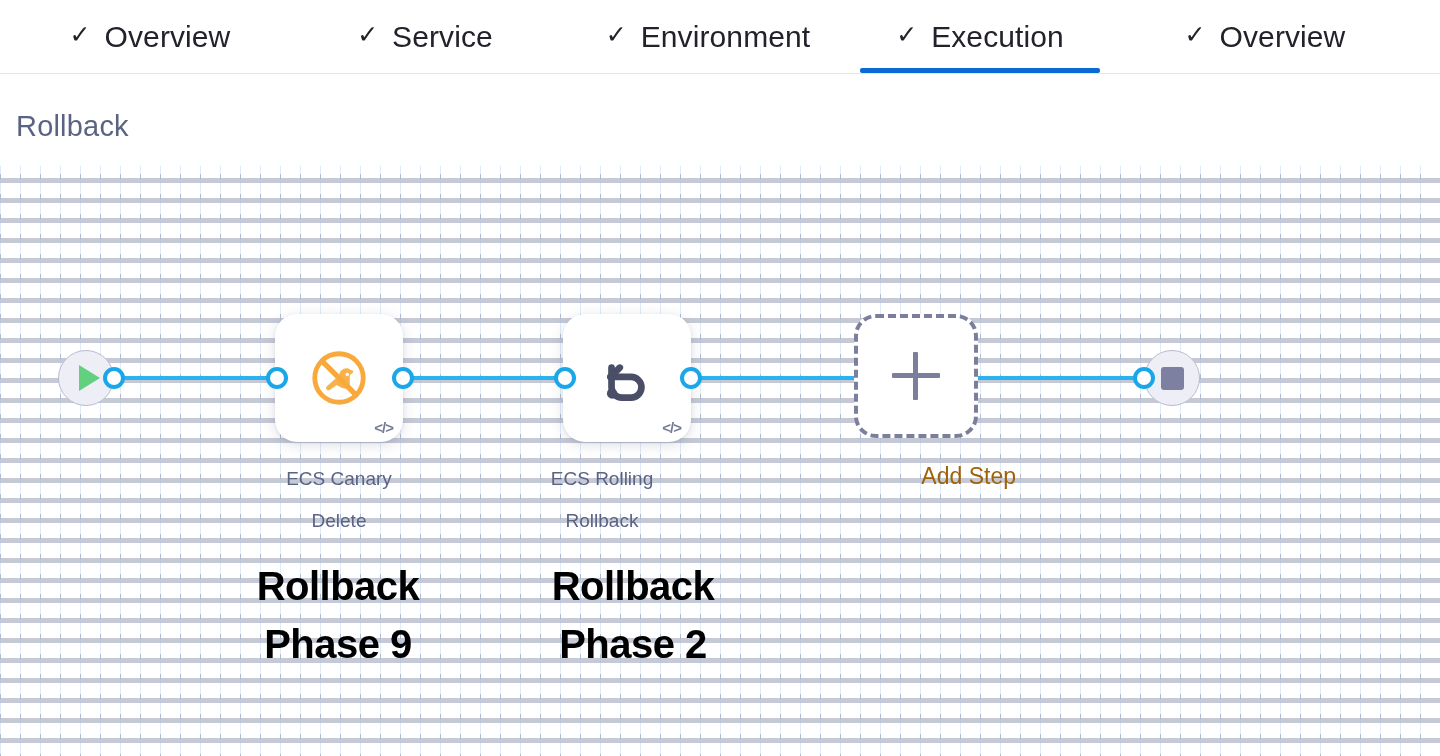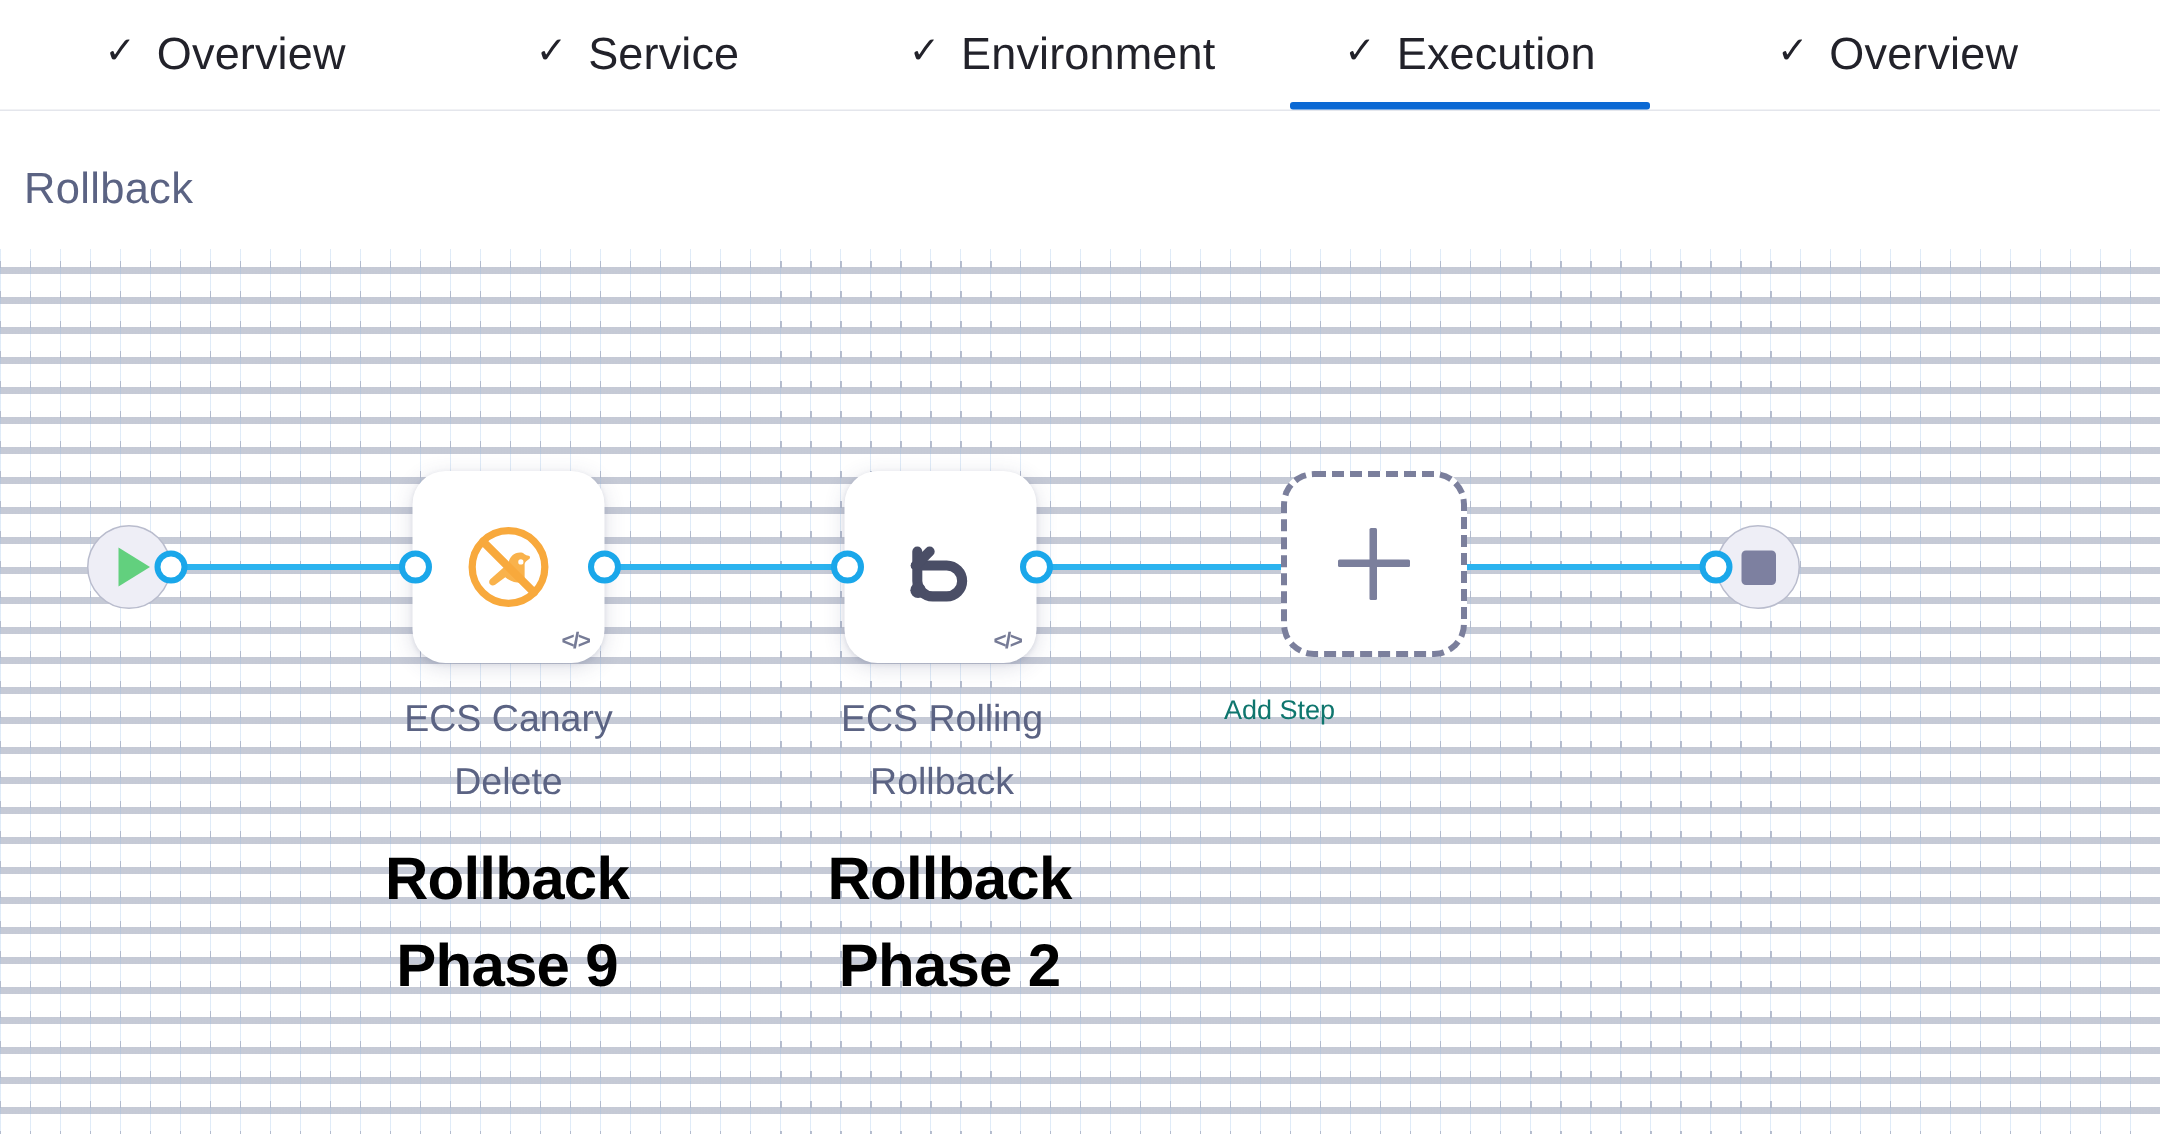--- a/index.html
+++ b/index.html
@@ -217,31 +217,31 @@
     border-radius: 1px;
   }
   .plus::before { left: 0; top: 21px; width: 48px; height: 5px; }
   .plus::after  { top: 0; left: 21px; height: 48px; width: 5px; }
 
   
   .node-label {
     position: absolute;
     width: 200px;
     text-align: center;
-    font-size: 25px;
+    font-size: 19px;
     line-height: 42px;
     color: #5b6383;
     z-index: 6;
   }
   .addstep-label {
     position: absolute;
     width: 200px;
-    text-align: left;
-    font-size: 18px;
-    color: #0f766e;
+    text-align: right;
+    font-size: 23px;
+    color: #a16207;
     z-index: 6;
     cursor: pointer;
   }
 
   
   .annotation {
     position: absolute;
     width: 300px;
     text-align: center;
     font-size: 40px;
@@ -338,21 +338,21 @@
           <path d="M17 22 L17 41 C17 46.5 21.5 51 27 51 L36 51 C41.5 51 46 46.5 46 41 C46 35.5 41.5 31 36 31 L16 31" fill="none" stroke="#4a4e66" stroke-width="6.5" stroke-linecap="round" stroke-linejoin="round"></path>
           <path d="M25 22 L16 31" fill="none" stroke="#4a4e66" stroke-width="6.5" stroke-linecap="round" stroke-linejoin="round"></path>
           <circle cx="17.5" cy="47" r="5" fill="#4a4e66"></circle>
         </svg>
       </div>
       <div class="code-badge">&lt;/&gt;</div>
     </div>
     <div class="port" style="left:554px;"></div>
     <div class="port" style="left:680px;"></div>
 
-    <div class="node-label" style="left:528px; top:384px;">
+    <div class="node-label" style="left:502px; top:384px;">
       <div>ECS Rolling</div>
       <div>Rollback</div>
     </div>
 
     <div class="annotation" style="left:483px; top:483px;">
       <div>Rollback</div>
       <div>Phase 2</div>
     </div>
 
     <div class="addstep" style="left:854px;">

